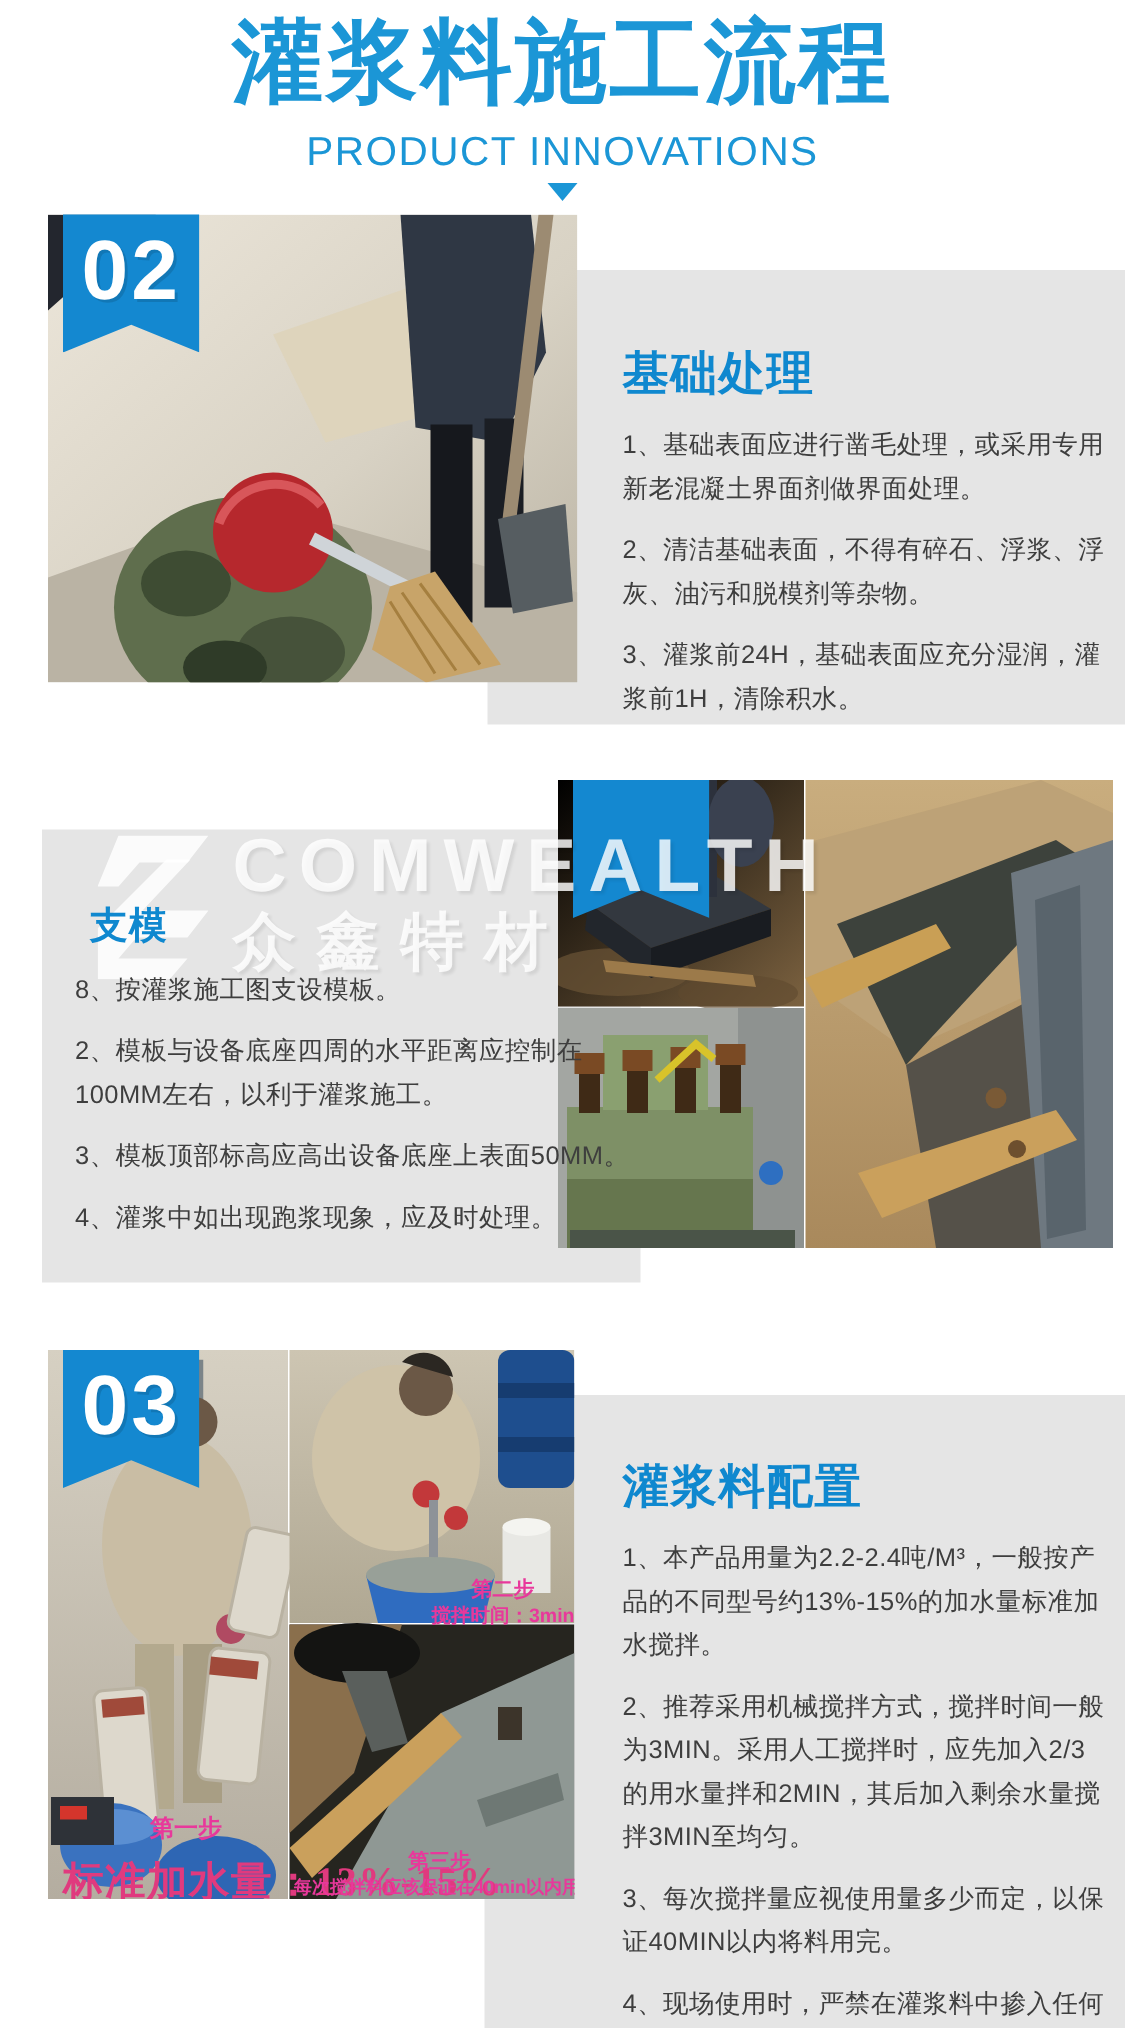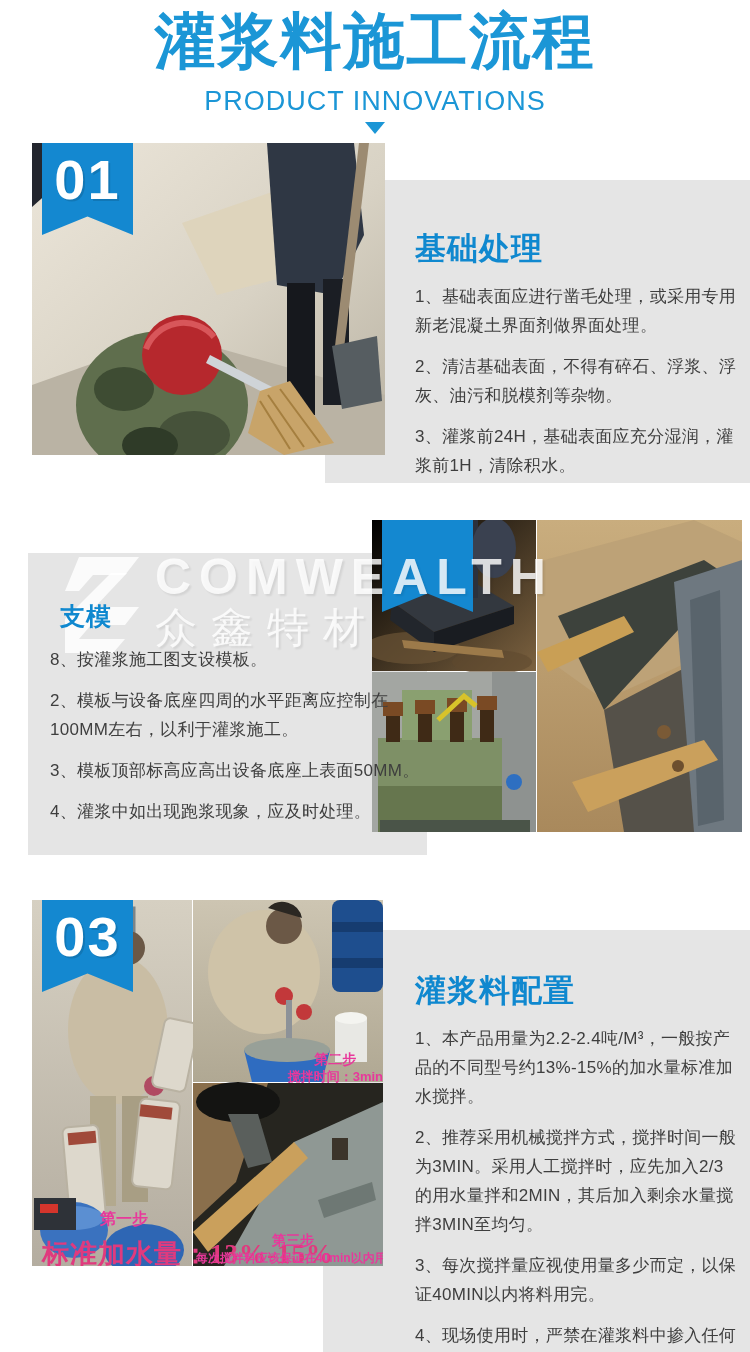--- a/index.html
+++ b/index.html
@@ -39,21 +39,21 @@
   
   .p2{left:28px;top:553px;width:399px;height:302px;}
   .ph2{left:372px;top:520px;width:370px;height:312px;}
   .t2{left:50px;top:584px;width:375px;}
   .t2 h2{margin-left:10px;font-size:25px;}
   .watermark{left:65px;top:545px;width:680px;height:108px;z-index:3;display:flex;
              align-items:flex-end;pointer-events:none;color:rgba(255,255,255,0.82);
              text-shadow:2px 2px 2px rgba(0,0,0,0.08);overflow:hidden;}
   .wm-lines{margin-left:16px;}
   .wm-l1{font-size:50px;font-weight:800;letter-spacing:8px;line-height:52px;}
-  .wm-l2{font-size:42px;font-weight:400;letter-spacing:14px;line-height:50px;}
+  .wm-l2{font-size:42px;font-weight:700;letter-spacing:14px;line-height:50px;}
 
   
   .p3{left:323px;top:930px;width:427px;height:422px;}
   .ph3{left:32px;top:900px;width:351px;height:366px;}
   .t3{left:415px;top:954px;width:324px;}
 
   .ov{position:absolute;z-index:5;color:#e8389b;}
   .ov-step2{right:0;top:150px;text-align:center;}
   .ov-step2 .lb{font-size:14px;font-weight:700;line-height:18px;}
   .ov-step2 .nt{font-size:13px;font-weight:700;line-height:18px;}
@@ -97,21 +97,21 @@
       <ellipse cx="162" cy="292" rx="36" ry="24" fill="#46523a"></ellipse>
       <ellipse cx="118" cy="302" rx="28" ry="18" fill="#2f3b28"></ellipse>
       <circle cx="150" cy="212" r="40" fill="#b6282d"></circle>
       <path d="M114 206 a40 40 0 0 1 68 -12" stroke="#d8565a" stroke-width="6" fill="none"></path>
       <polygon points="178,212 248,248 244,256 174,220" fill="#cfd4d8"></polygon>
       <polygon points="228,248 258,238 302,300 252,312 216,290" fill="#c8a469"></polygon>
       <path d="M236 252 L272 304 M248 246 L288 300 M228 258 L258 306" stroke="#a57f3f" stroke-width="2"></path>
     </svg>
     <div class="badge">
       <i class="fold"></i>
-      <span>01</span>
+      <span>02</span>
     </div>
   </div>
 
   <div class="abs txt t1">
     <h2>基础处理</h2>
     <p>1、基础表面应进行凿毛处理，或采用专用新老混凝土界面剂做界面处理。</p>
     <p>2、清洁基础表面，不得有碎石、浮浆、浮灰、油污和脱模剂等杂物。</p>
     <p>3、灌浆前24H，基础表面应充分湿润，灌浆前1H，清除积水。</p>
   </div>
 

